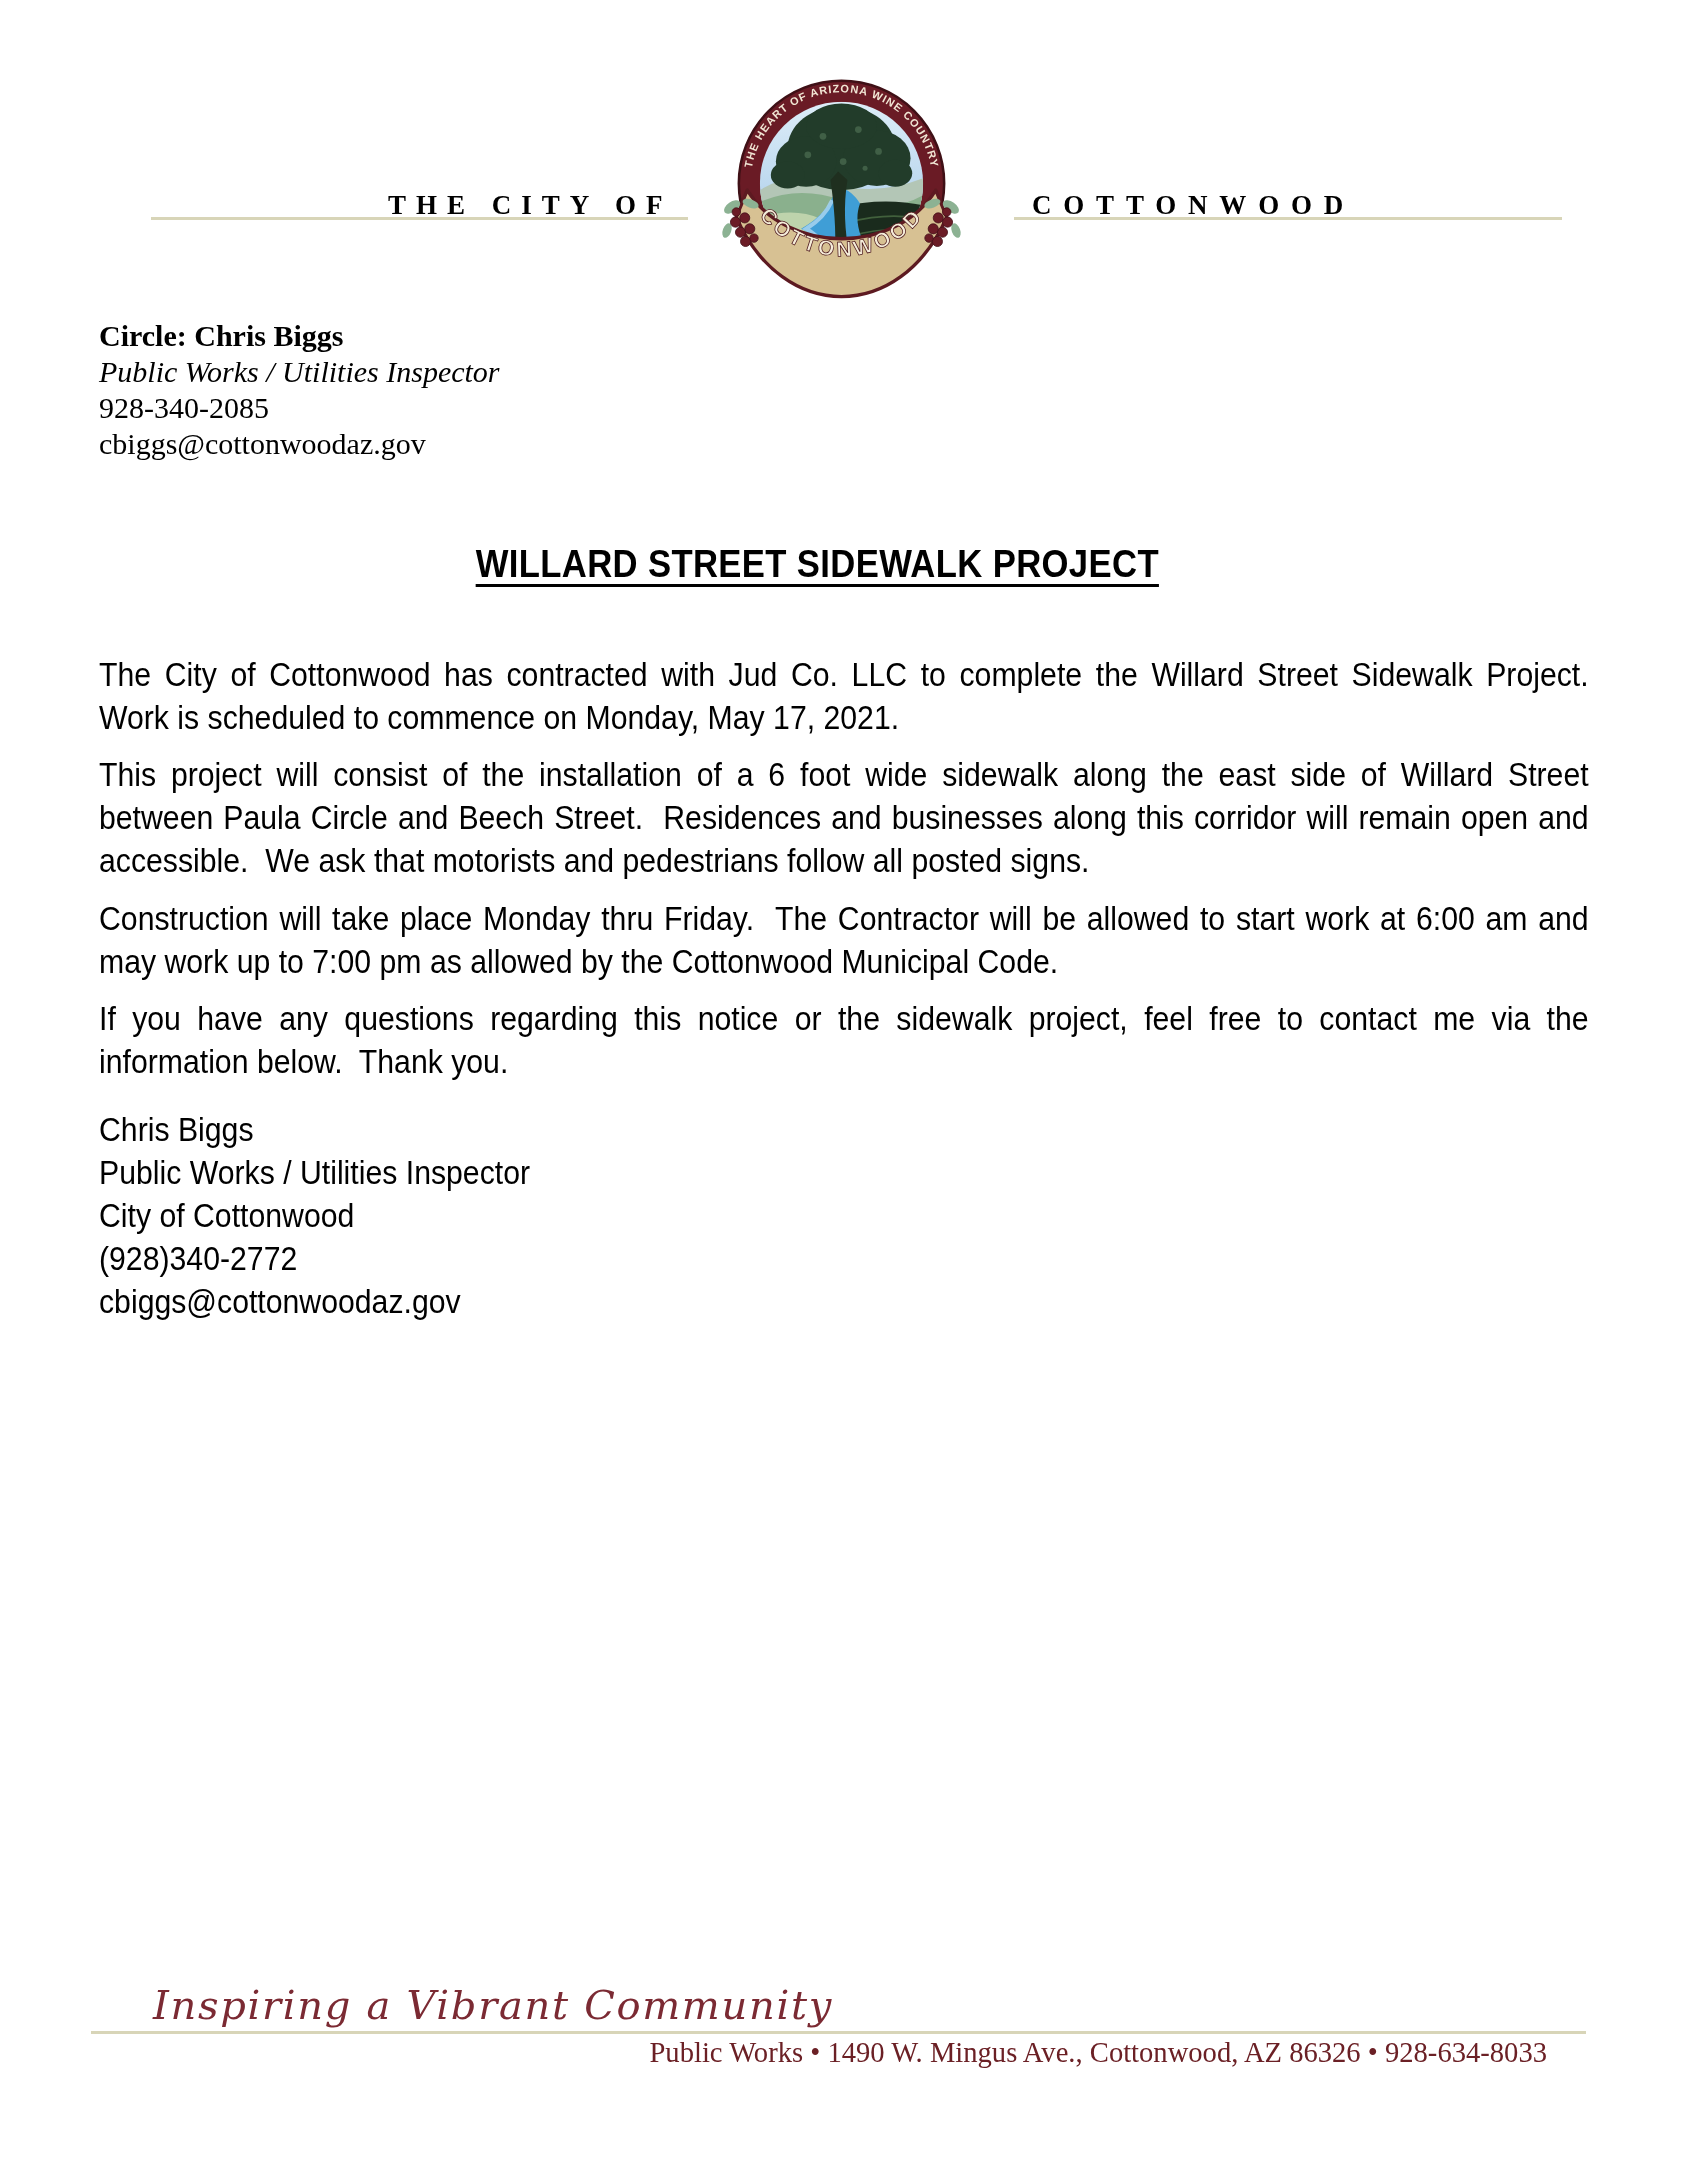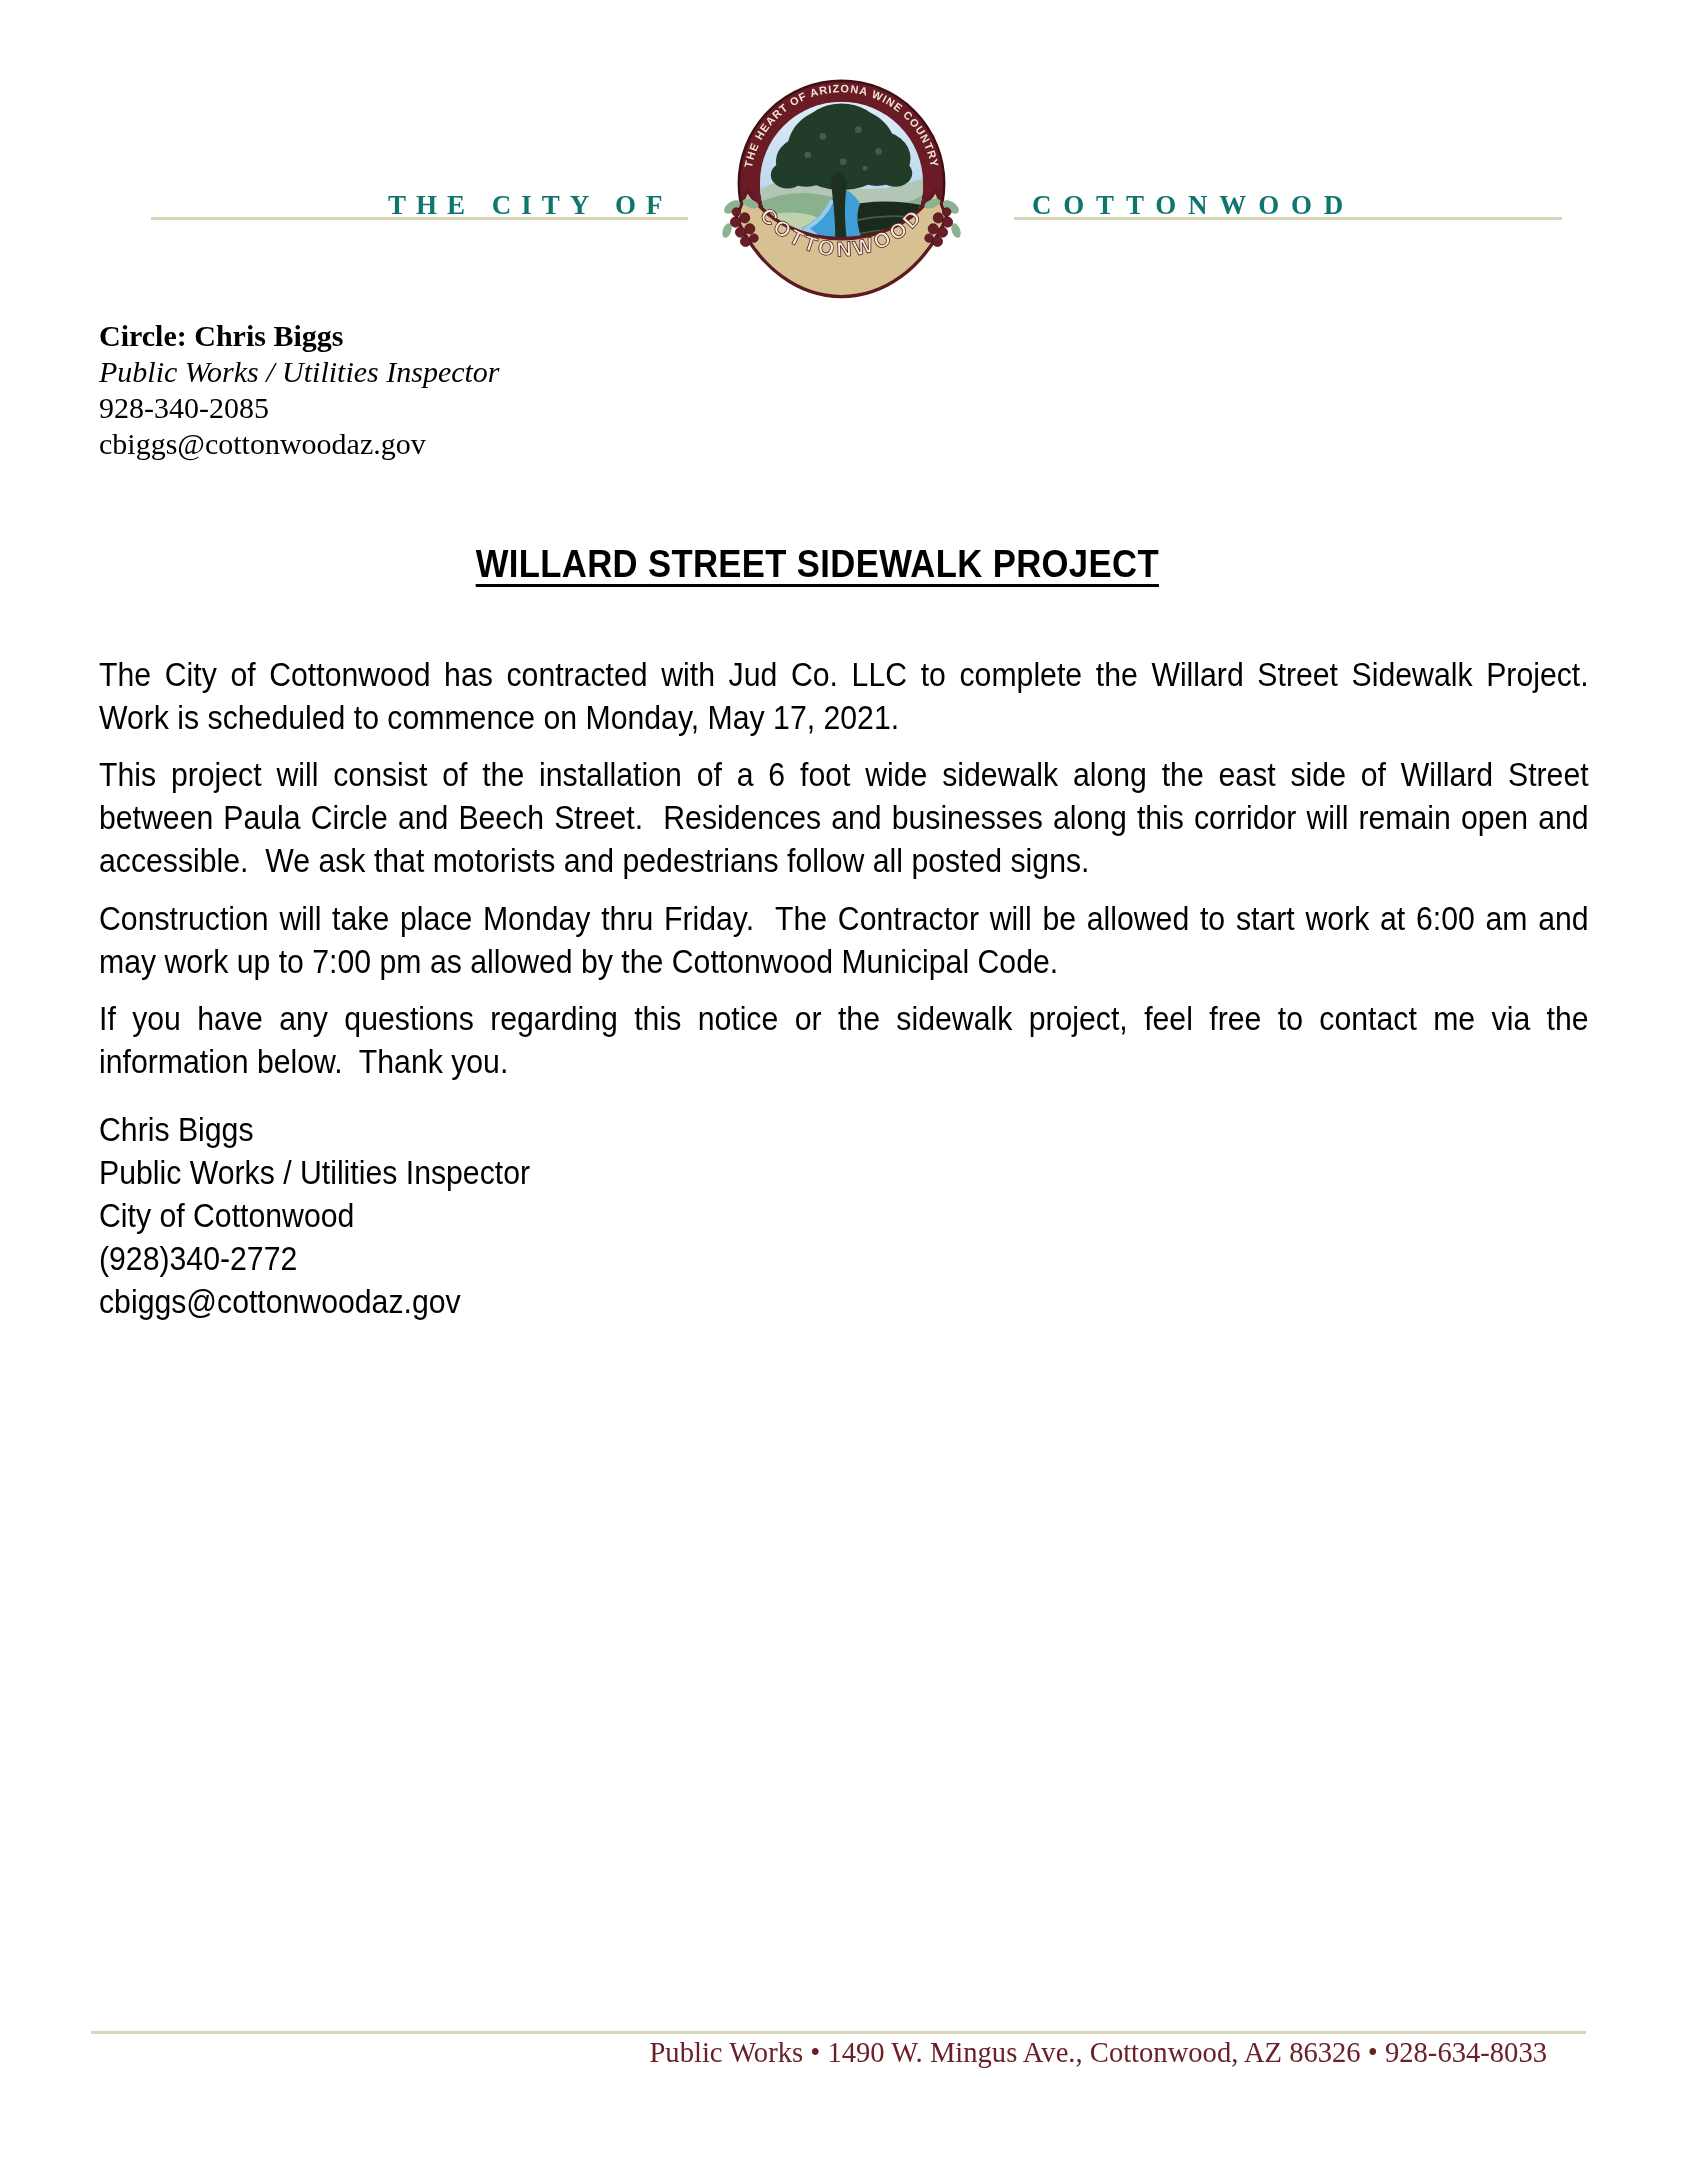--- a/index.html
+++ b/index.html
@@ -1,20 +1,20 @@
 <!DOCTYPE html>
 <html style="font-size:13.4px"><head>
 <meta charset="utf-8">
 <style>
   html,body{margin:0;padding:0;background:#e8e8e8;}
   .page{position:relative;width:1687px;height:2183px;background:#ffffff;overflow:hidden;
         font-family:"Liberation Sans",sans-serif;color:#000;margin:0 auto;}
 
   
-  .hdr-text{position:absolute;color:#0f766e;font-family:"Liberation Serif",serif;
+  .hdr-text{position:absolute;color:#000000;font-family:"Liberation Serif",serif;
             font-weight:700;font-size:27px;white-space:nowrap;}
   .hdr-left{left:388px;top:190px;letter-spacing:10px;}
   .hdr-right{left:1032px;top:190px;letter-spacing:11.8px;}
   .rule{position:absolute;height:2.5px;background:#d8d5b8;}
   .rule-left{left:151px;top:217px;width:537px;}
   .rule-right{left:1014px;top:217px;width:548px;}
   .logo{position:absolute;left:715px;top:74px;width:253px;height:239px;}
 
   
   .contact{position:absolute;left:99px;top:318px;font-family:"Liberation Serif",serif;
@@ -158,17 +158,18 @@
     <p>If you have any questions regarding this notice or the sidewalk project, feel free to contact me via the information below.  Thank you.</p>
     <div class="sig">
       <div>Chris Biggs</div>
       <div>Public Works / Utilities Inspector</div>
       <div>City of Cottonwood</div>
       <div>(928)340-2772</div>
       <div>cbiggs@cottonwoodaz.gov</div>
     </div>
   </div>
 
+  <div class="footer-script">Inspiring a Vibrant Community</div>
   <div class="footer-line"></div>
   <div class="footer-address">Public Works • 1490 W. Mingus Ave., Cottonwood, AZ 86326 • 928-634-8033</div>
 
 </div>
 
 
 </body></html>

